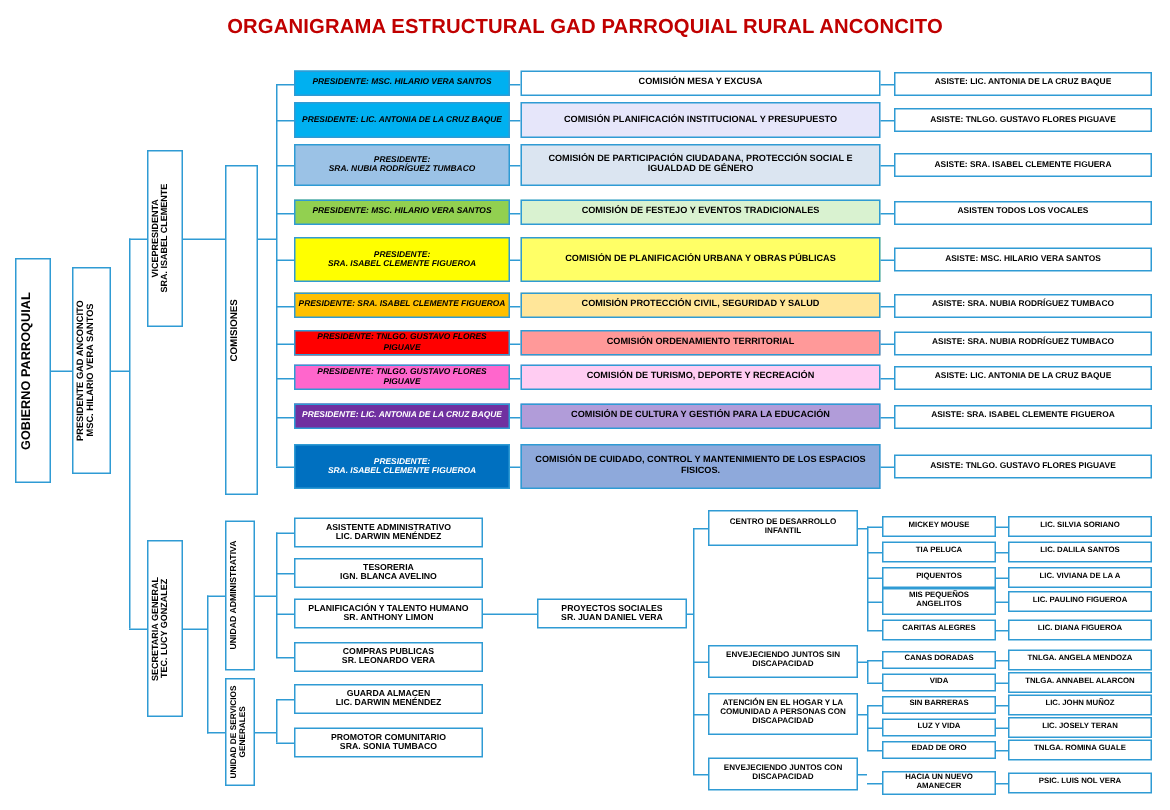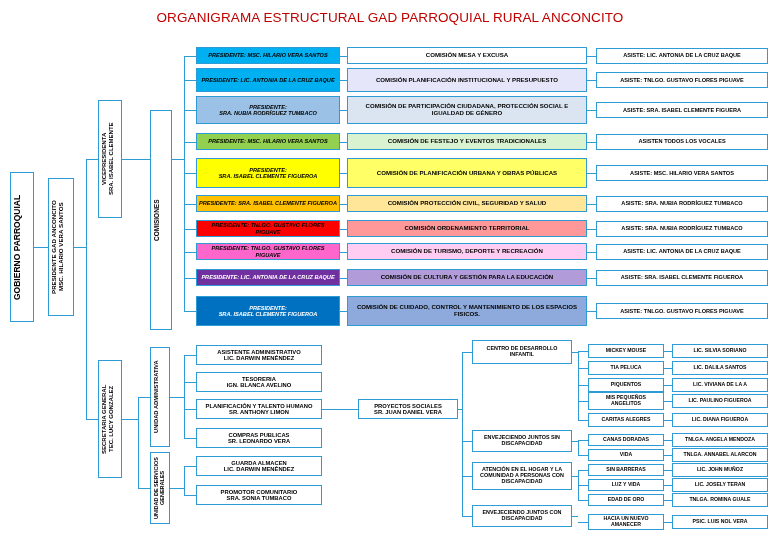--- a/index.html
+++ b/index.html
@@ -9,21 +9,21 @@
     font-family:"Liberation Sans", sans-serif;
     position:relative;
     overflow:hidden;
   }
   #frame{position:absolute;left:0;top:0;width:780px;height:540px;}
   .title{
     position:absolute;
     left:0;top:10px;width:780px;
     text-align:center;
     font-size:13.5px;
-    font-weight:normal;
+    font-weight:bold;
     color:#c00000;
     letter-spacing:0.1px;
     font-family:"Liberation Sans", sans-serif;
   }
   .box{
     position:absolute;
     box-sizing:border-box;
     border:1px solid #2f9bd4;
     background:#ffffff;
     display:flex;

